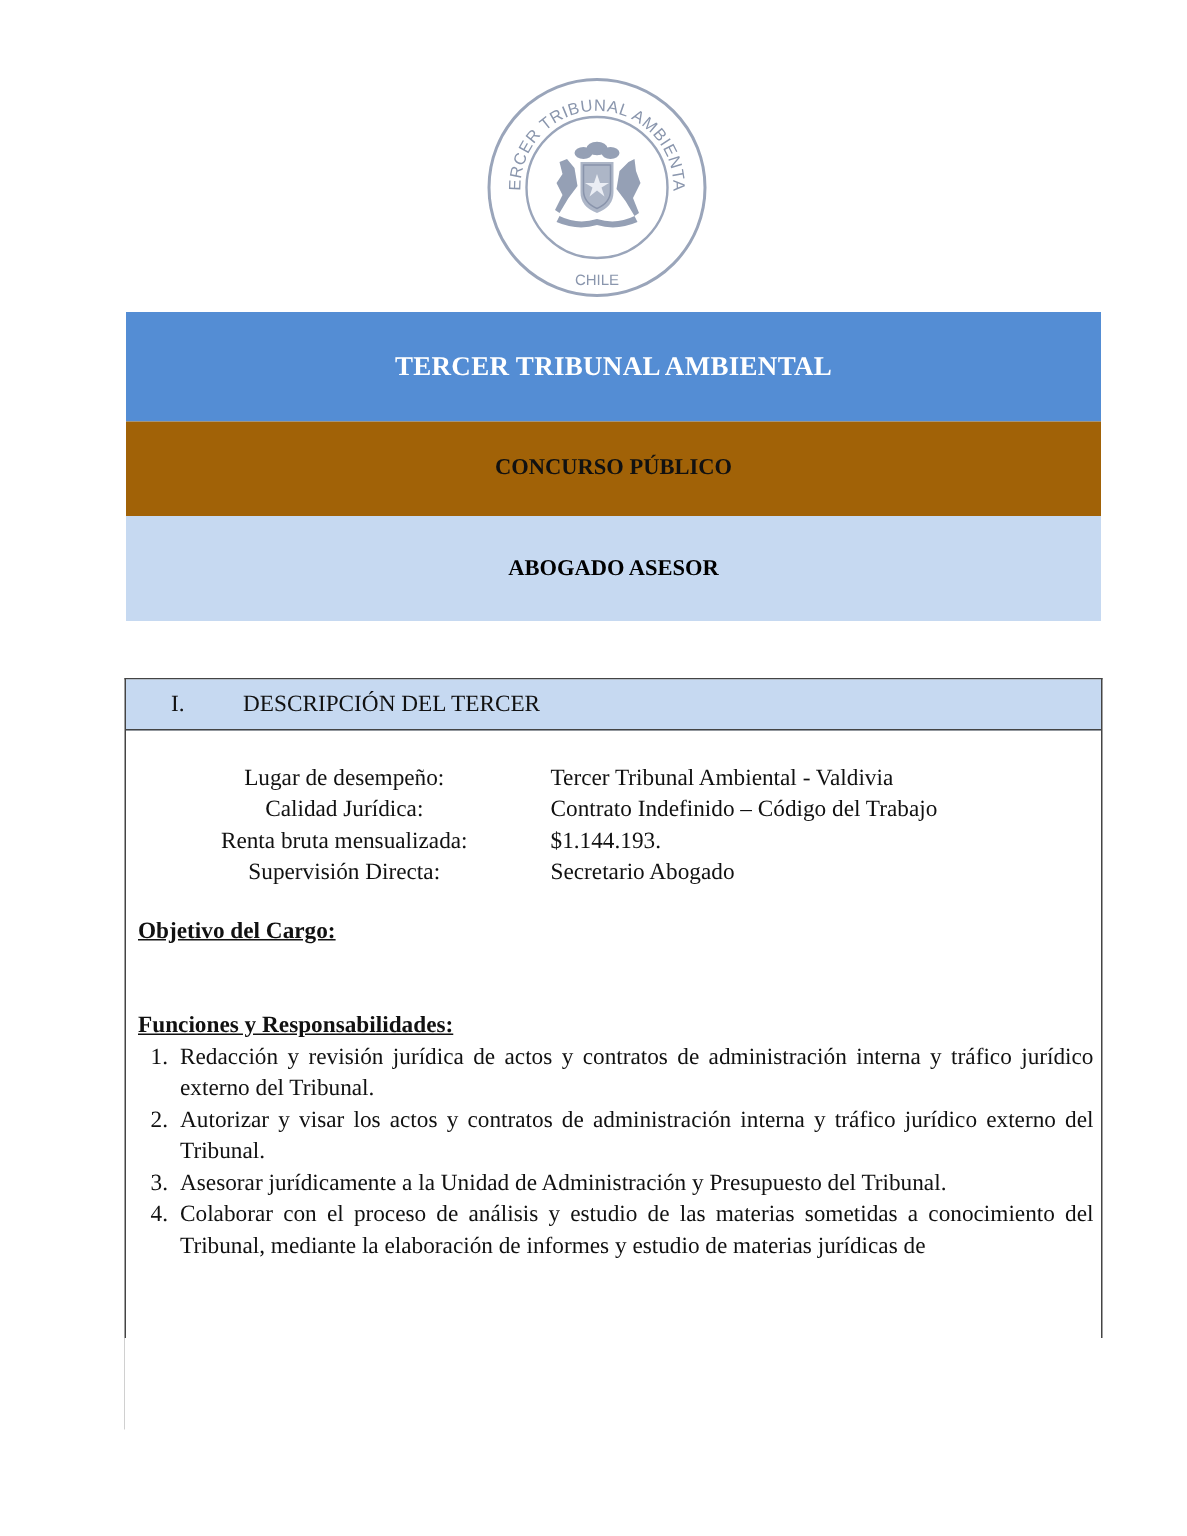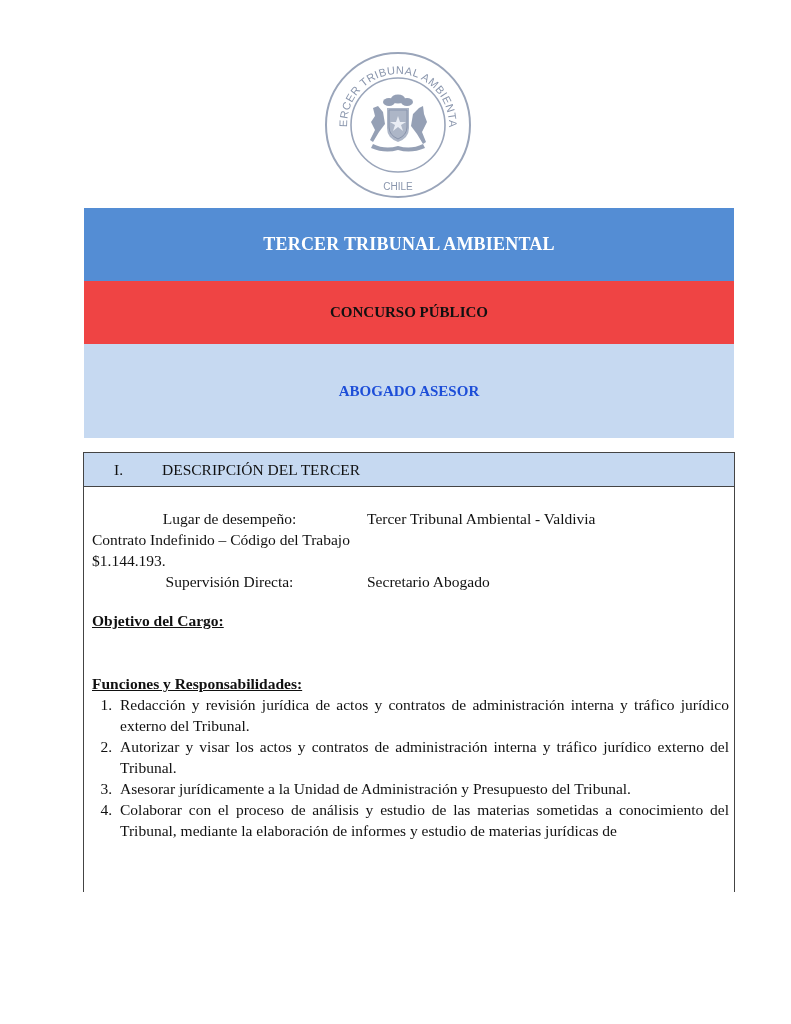--- a/index.html
+++ b/index.html
@@ -38,29 +38,29 @@
     background: #548dd4;
     color: #ffffff;
     font-size: 18px;
     font-weight: normal;
     letter-spacing: 0.2px;
   }
   .banner-1 span { font-weight: bold; }
   .banner-2 {
     top: 281px;
     height: 63px;
-    background: #ef4444;
+    background: #a16207;
     color: #111111;
     font-size: 15px;
   }
   .banner-3 {
     top: 344px;
-    height: 94px;
+    height: 70px;
     background: #c6d9f1;
-    color: #1d4ed8;
+    color: #000000;
     font-size: 15px;
   }
   .section {
     position: absolute;
     left: 83px;
     top: 452px;
     width: 650px;
     height: 500px;
     border-left: 1.5px solid #444;
     border-right: 1.5px solid #444;
@@ -189,23 +189,25 @@
     <span class="num">I.</span>
     <span>DESCRIPCIÓN DEL TERCER</span>
   </div>
 
   <div class="info-table">
     <div class="info-row">
       <span class="info-label">Lugar de desempeño:</span>
       <span>Tercer Tribunal Ambiental - Valdivia</span>
     </div>
     <div class="info-row">
+      <span class="info-label">Calidad Jurídica:</span>
       <span>Contrato Indefinido – Código del Trabajo</span>
     </div>
     <div class="info-row">
+      <span class="info-label">Renta bruta mensualizada:</span>
       <span>$1.144.193.</span>
     </div>
     <div class="info-row">
       <span class="info-label">Supervisión Directa:</span>
       <span>Secretario Abogado</span>
     </div>
   </div>
 
   <div class="block objective">
     <div class="block-title">Objetivo del Cargo:</div>

